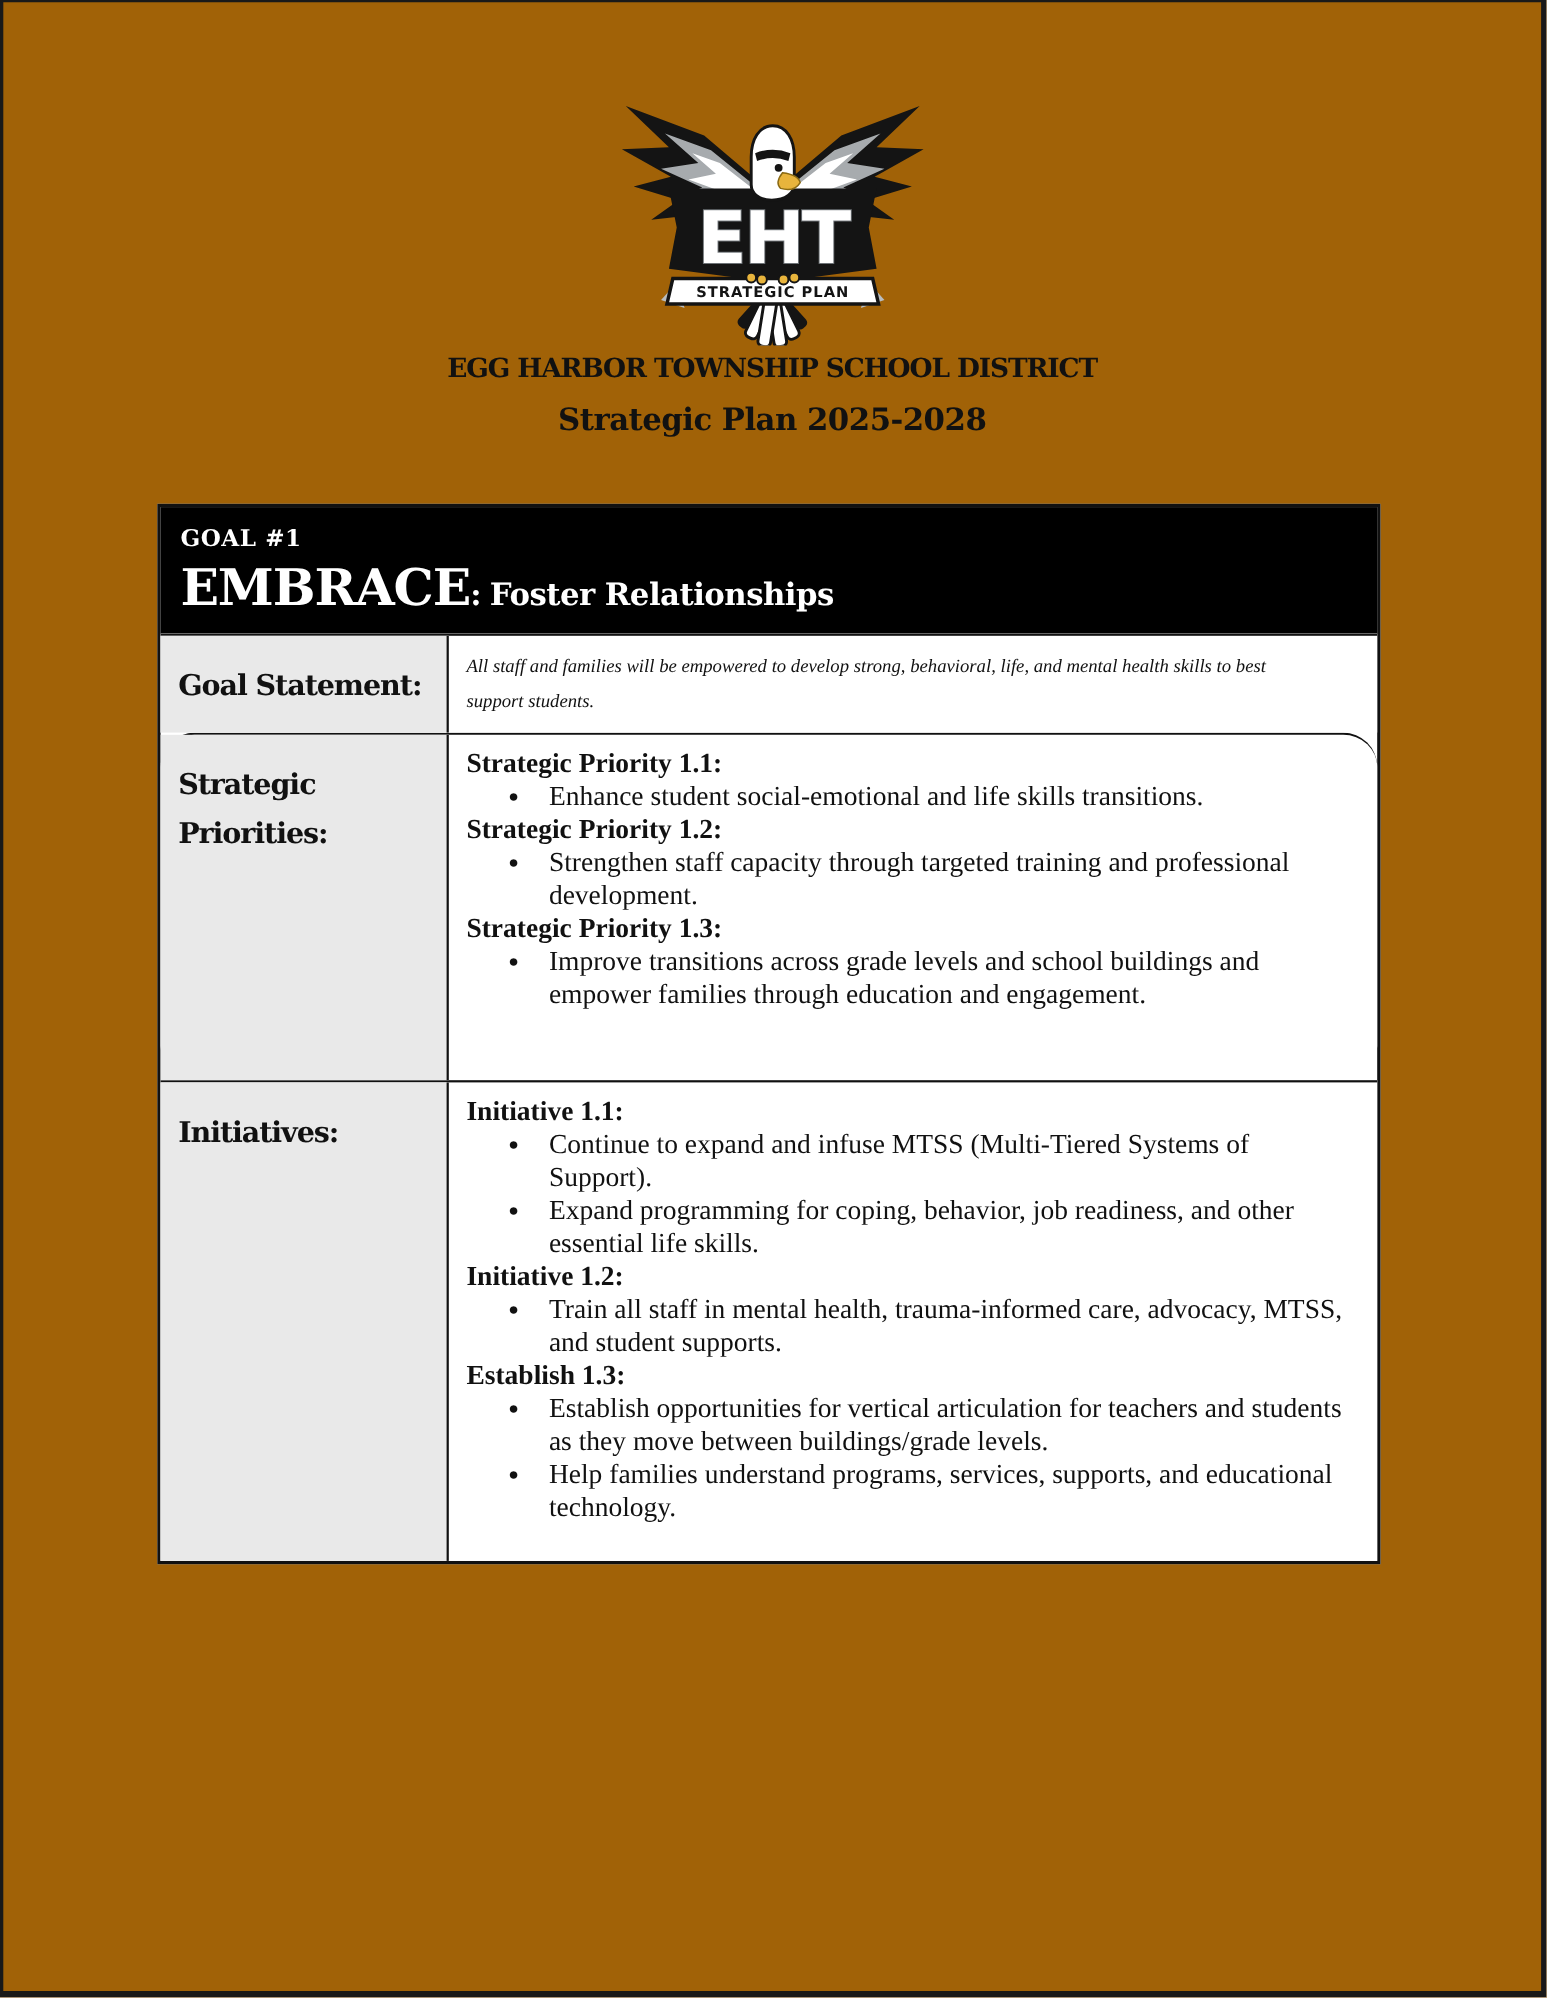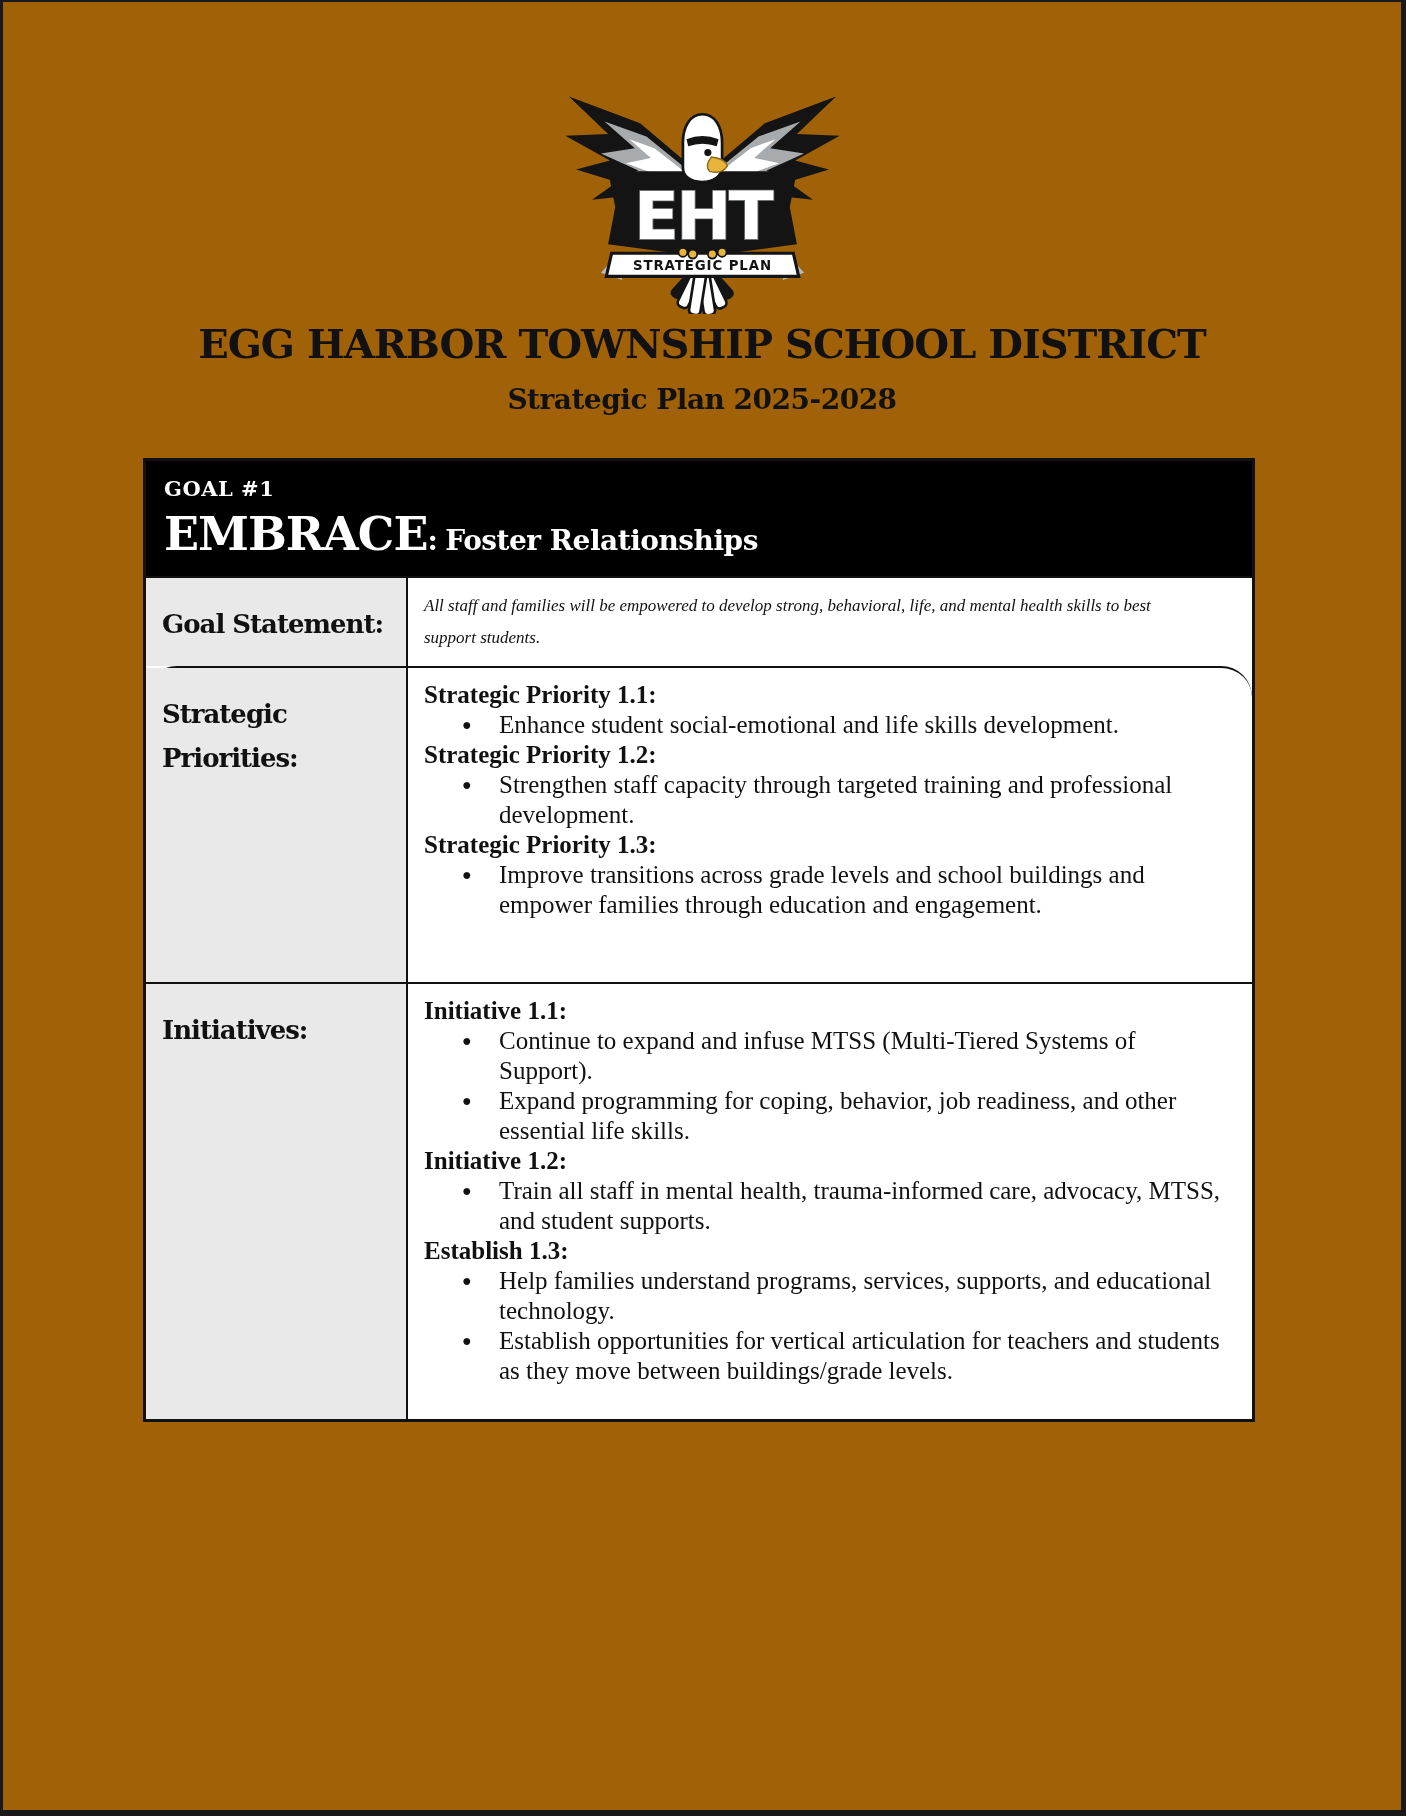--- a/index.html
+++ b/index.html
@@ -15,21 +15,21 @@
     border-bottom: 6px solid #191919;
     overflow: hidden;
     font-family: "Liberation Serif", serif;
     color: #111111;
   }
   .doc-header { text-align: center; padding-top: 80px; }
   .logo-svg { display: block; margin: 0 auto; width: 285px; height: 232px; }
   .district-name {
     font-family: "DejaVu Serif", serif;
     font-weight: bold;
-    font-size: 40px;
+    font-size: 24px;
     letter-spacing: -1px;
     margin-top: 6px;
     color: #111111;
   }
   .plan-title {
     font-family: "DejaVu Serif", serif;
     font-weight: bold;
     font-size: 28px;
     letter-spacing: -0.5px;
     margin-top: 16px;
@@ -184,21 +184,21 @@
       <div class="tlabel">Goal Statement:</div>
       <div class="tcontent">All staff and families will be empowered to develop strong, behavioral, life, and mental health skills to best support students.</div>
     </div>
 
     <div class="trow row-priorities">
       <div class="tlabel">Strategic Priorities:</div>
       <div class="tcontent">
         <div class="group">
           <div class="group-heading">Strategic Priority 1.1:</div>
           <ul class="bullets">
-            <li>Enhance student social-emotional and life skills development.</li>
+            <li>Enhance student social-emotional and life skills transitions.</li>
           </ul>
         </div>
         <div class="group">
           <div class="group-heading">Strategic Priority 1.2:</div>
           <ul class="bullets">
             <li>Strengthen staff capacity through targeted training and professional development.</li>
           </ul>
         </div>
         <div class="group">
           <div class="group-heading">Strategic Priority 1.3:</div>
@@ -221,21 +221,21 @@
         </div>
         <div class="group">
           <div class="group-heading">Initiative 1.2:</div>
           <ul class="bullets">
             <li>Train all staff in mental health, trauma-informed care, advocacy, MTSS, and student supports.</li>
           </ul>
         </div>
         <div class="group">
           <div class="group-heading">Establish 1.3:</div>
           <ul class="bullets">
+            <li>Establish opportunities for vertical articulation for teachers and students as they move between buildings/grade levels.</li>
             <li>Help families understand programs, services, supports, and educational technology.</li>
-            <li>Establish opportunities for vertical articulation for teachers and students as they move between buildings/grade levels.</li>
           </ul>
         </div>
       </div>
     </div>
 
   </section>
 </div>
 
 </body></html>

